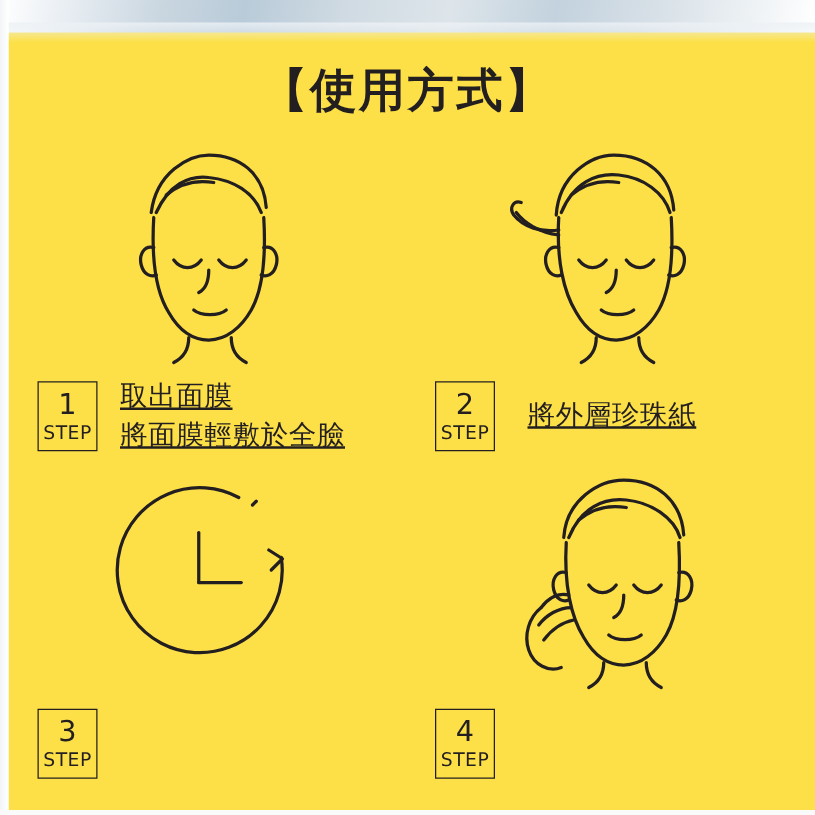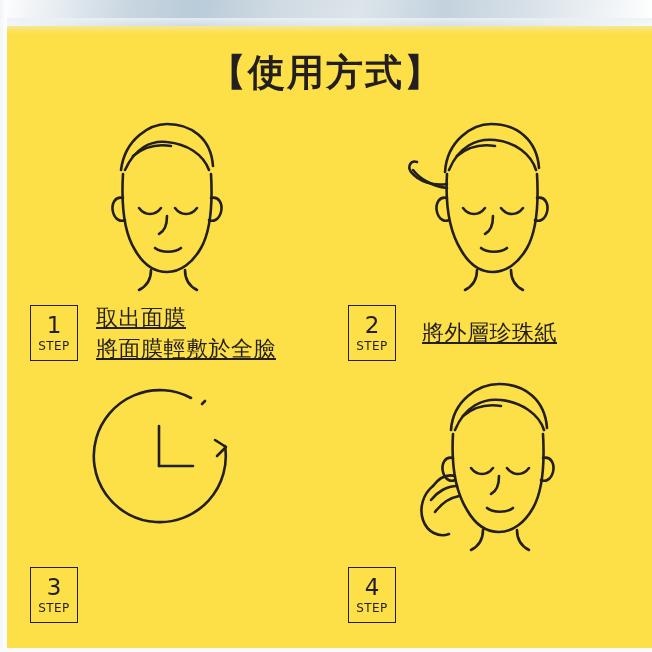--- a/index.html
+++ b/index.html
@@ -120,21 +120,21 @@
     line-height: 1;
   }
   .cell.c2 .step-badge, .cell.c4 .step-badge { left: 22px; }
   .step-num {
     font-size: 23px;
     color: #231f20;
     font-weight: 400;
     margin-bottom: 3px;
   }
   .step-word {
-    font-size: 12px;
+    font-size: 15px;
     letter-spacing: 0.4px;
     color: #231f20;
   }
   .cap-lines {
     font-size: 22px;
     line-height: 1.42;
     color: #231f20;
     letter-spacing: 0.5px;
     white-space: nowrap;
     text-decoration: underline;

